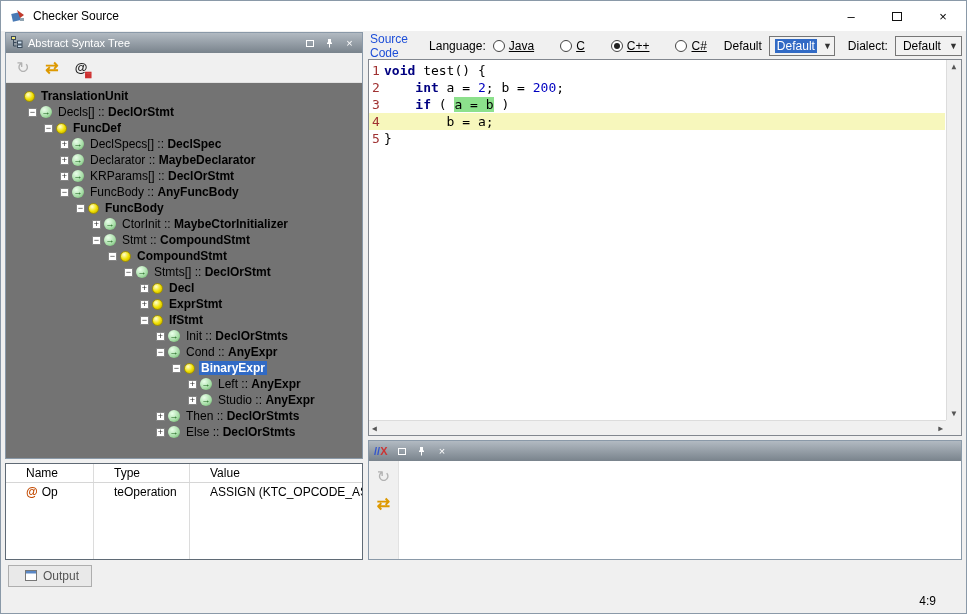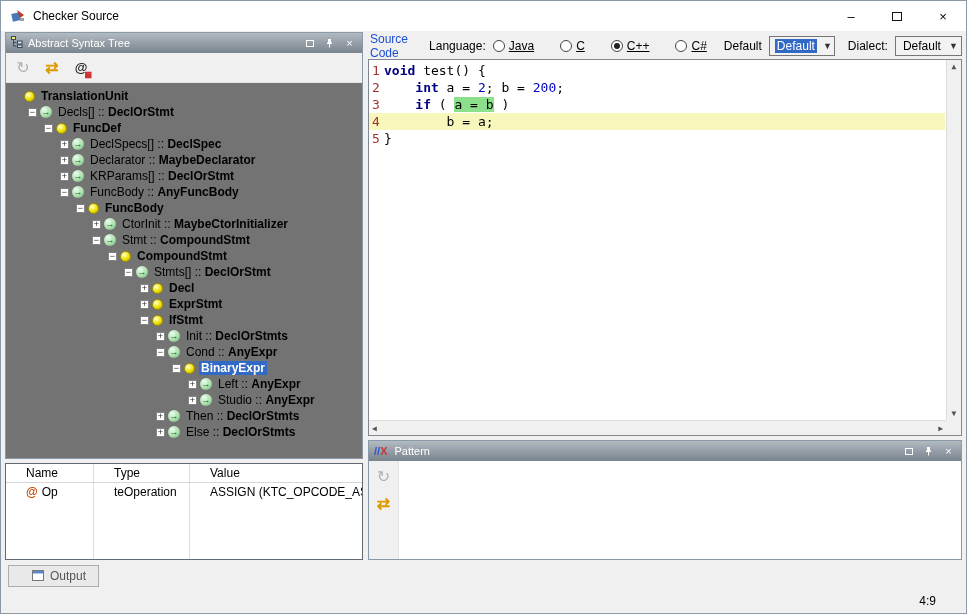--- a/index.html
+++ b/index.html
@@ -92,21 +92,21 @@
   
   .pattern-panel { height: 120px; margin-top: 4px; flex: 0 0 auto; }
   .pattern-icon-slash { color: #3355cc; font-weight: bold; font-size: 11px; }
   .pattern-icon-x { color: #cc3333; font-weight: bold; font-size: 11px; margin-right: 2px; }
   .pattern-body { flex: 1; display: flex; min-height: 0; }
   .pattern-toolbar { width: 30px; background: #f0f0f0; border-right: 1px solid #e2e2e2; display: flex; flex-direction: column; align-items: center; padding-top: 3px; gap: 3px; flex: 0 0 auto; }
   .pattern-content { flex: 1; background: #fff; }
 
   
   .bottom-tabs { height: 27px; display: flex; align-items: center; padding: 2px 7px; flex: 0 0 auto; }
-  .output-tab { display: flex; align-items: center; gap: 6px; border: 1px solid #aeaeae; background: #e9e9e9; padding: 3px 12px 3px 23px; color: #555; }
+  .output-tab { display: flex; align-items: center; gap: 6px; border: 1px solid #aeaeae; background: #e9e9e9; padding: 3px 12px 3px 16px; color: #555; }
   .statusbar { height: 24px; display: flex; align-items: center; justify-content: flex-end; padding-right: 30px; flex: 0 0 auto; }
 </style>
 </head>
 <body>
 
 <div class="window">
 
   <div class="titlebar">
     <span class="app-icon">
       <svg width="16" height="16" viewBox="0 0 16 16">
@@ -363,21 +363,20 @@
           <span>▶</span>
         </div>
         <div class="scroll-corner"></div>
       </div>
 
       <div class="panel pattern-panel">
         <div class="panel-header">
           <span>
             <span class="pattern-icon-slash">//</span><span class="pattern-icon-x">X</span>
           </span>
-          <span class="panel-title">Pattern</span>
           <span class="header-btn">
               <span class="float-box"></span>
             </span>
           <span class="header-btn">
             <svg width="9" height="9" viewBox="0 0 9 9">
                 <path fill="#fff" d="M3 0h3v3l1 1v1H5v3L4.5 9 4 8V5H2V4l1-1z"></path>
               </svg>
           </span>
           <span class="header-btn">×</span>
         </div>

